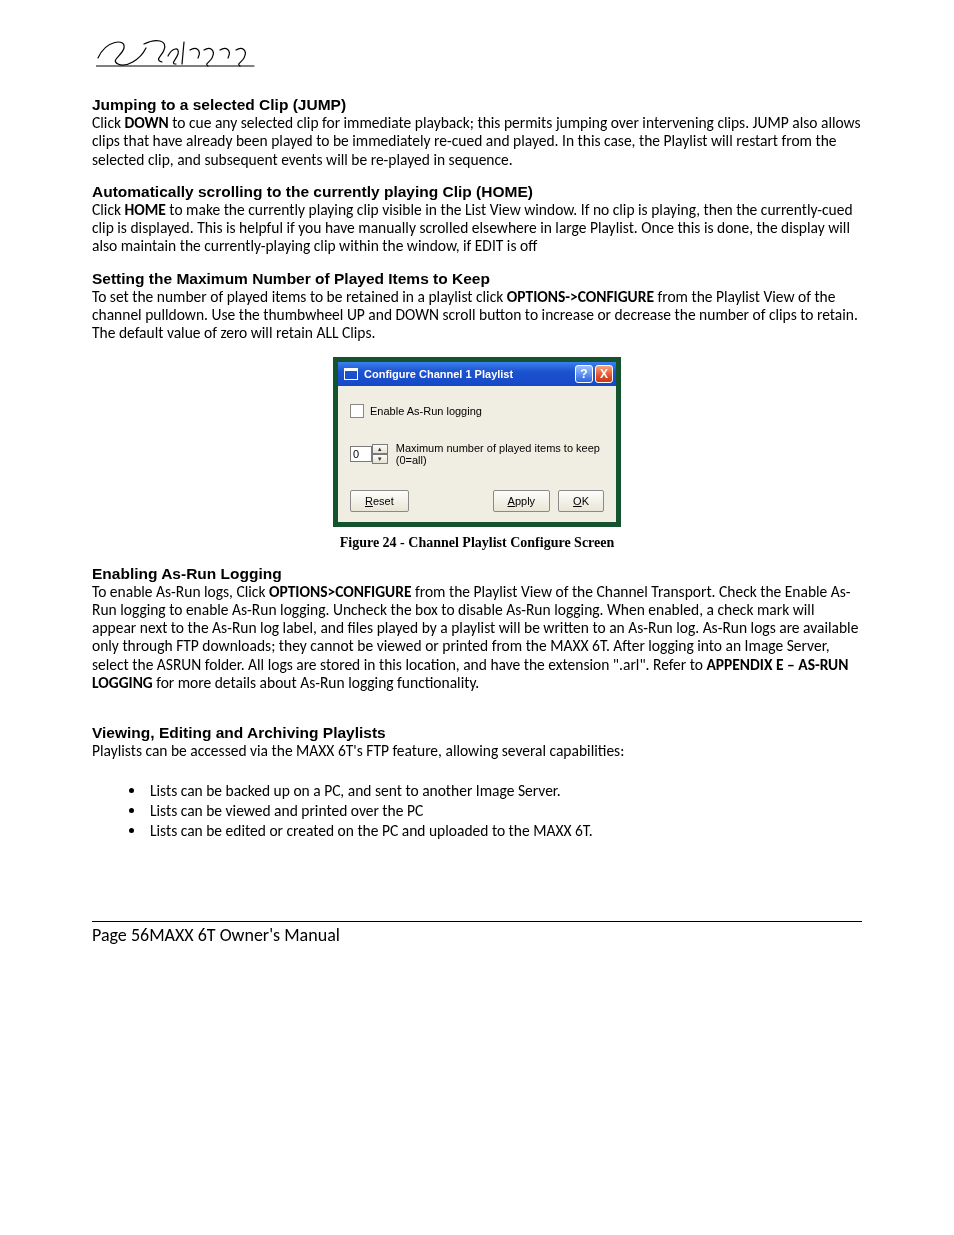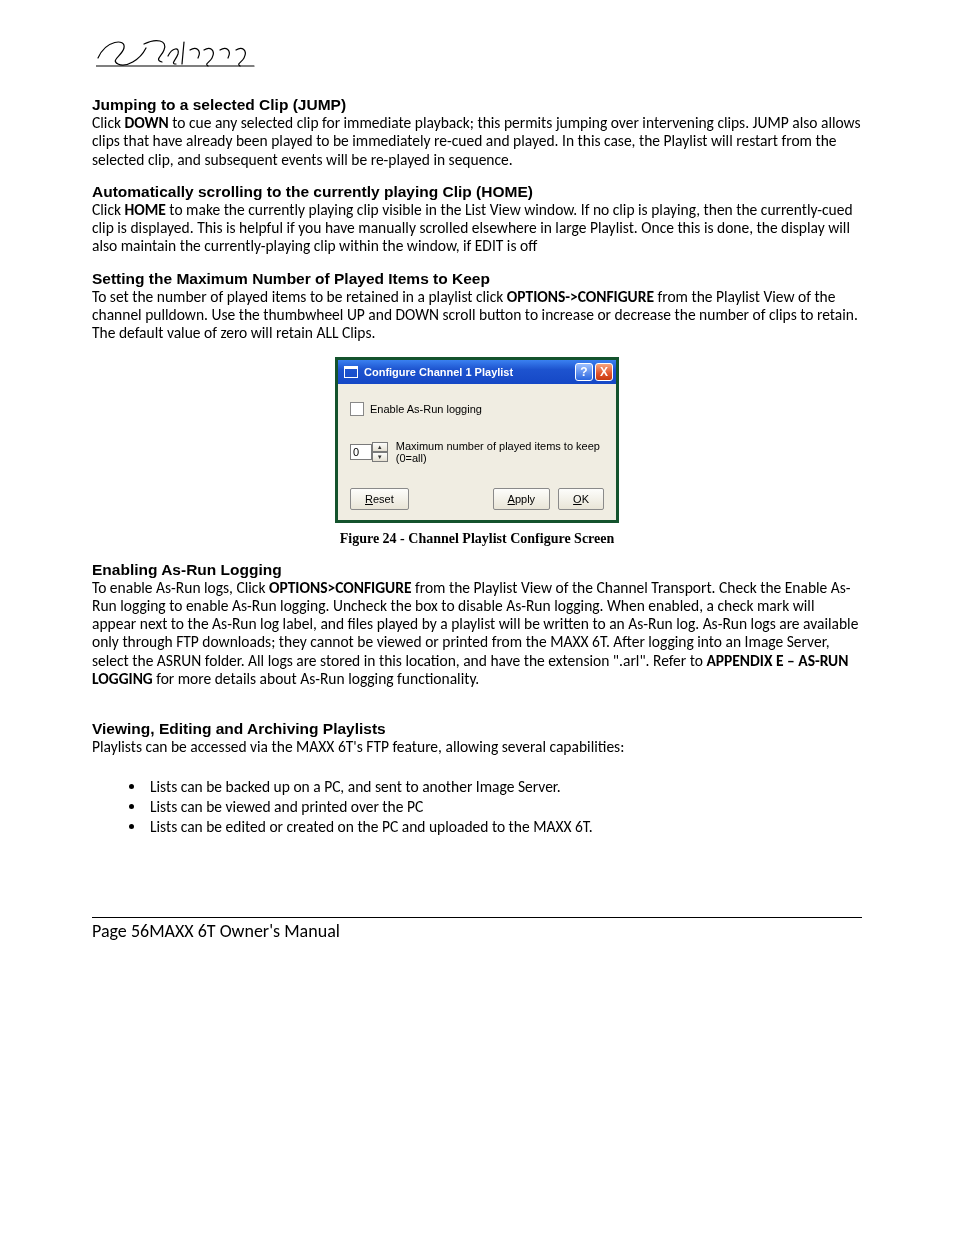--- a/index.html
+++ b/index.html
@@ -41,21 +41,21 @@
     margin: 8px 0 14px 0;
   }
   
   .dialog-wrap {
     display: flex;
     justify-content: center;
     margin: 14px 0 4px 0;
   }
   .dialog {
     width: 278px;
-    border: 3px solid #14532d;
+    border: 5px solid #14532d;
     background: #f0ede2;
     font-family: Tahoma, Arial, sans-serif;
     box-shadow: 0 0 0 1px #9db6e4 inset;
   }
   .titlebar {
     height: 24px;
     background: linear-gradient(180deg,#3a80f0 0%,#1d53cf 40%,#1548c6 100%);
     display: flex;
     align-items: center;
     padding: 0 3px 0 6px;

